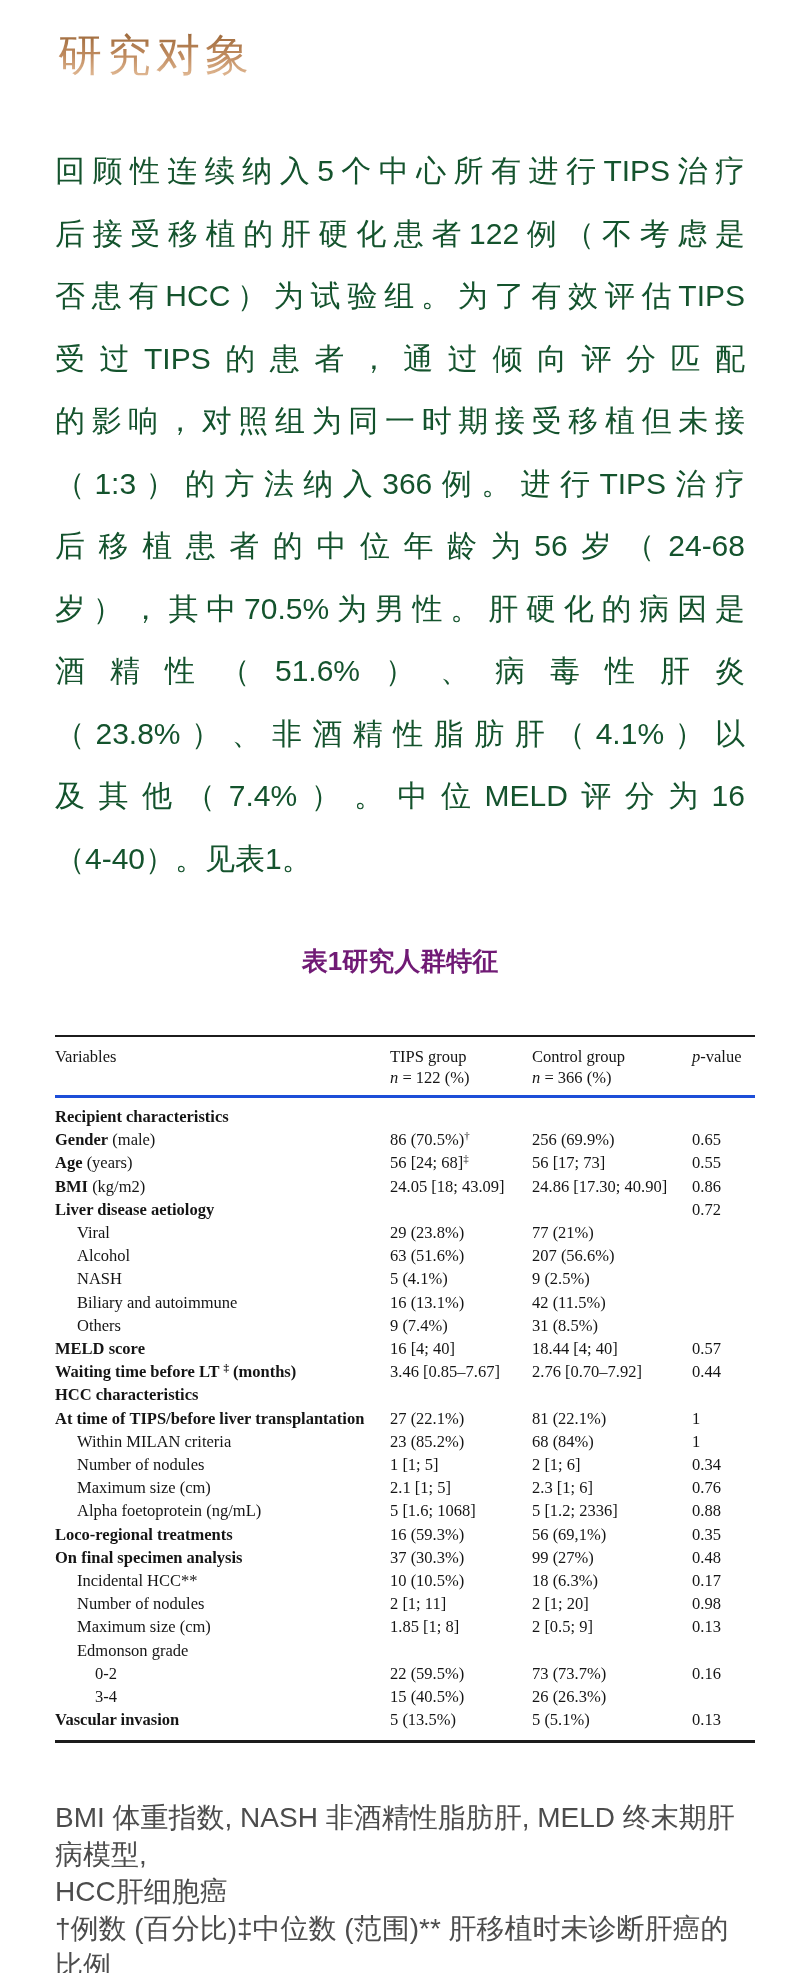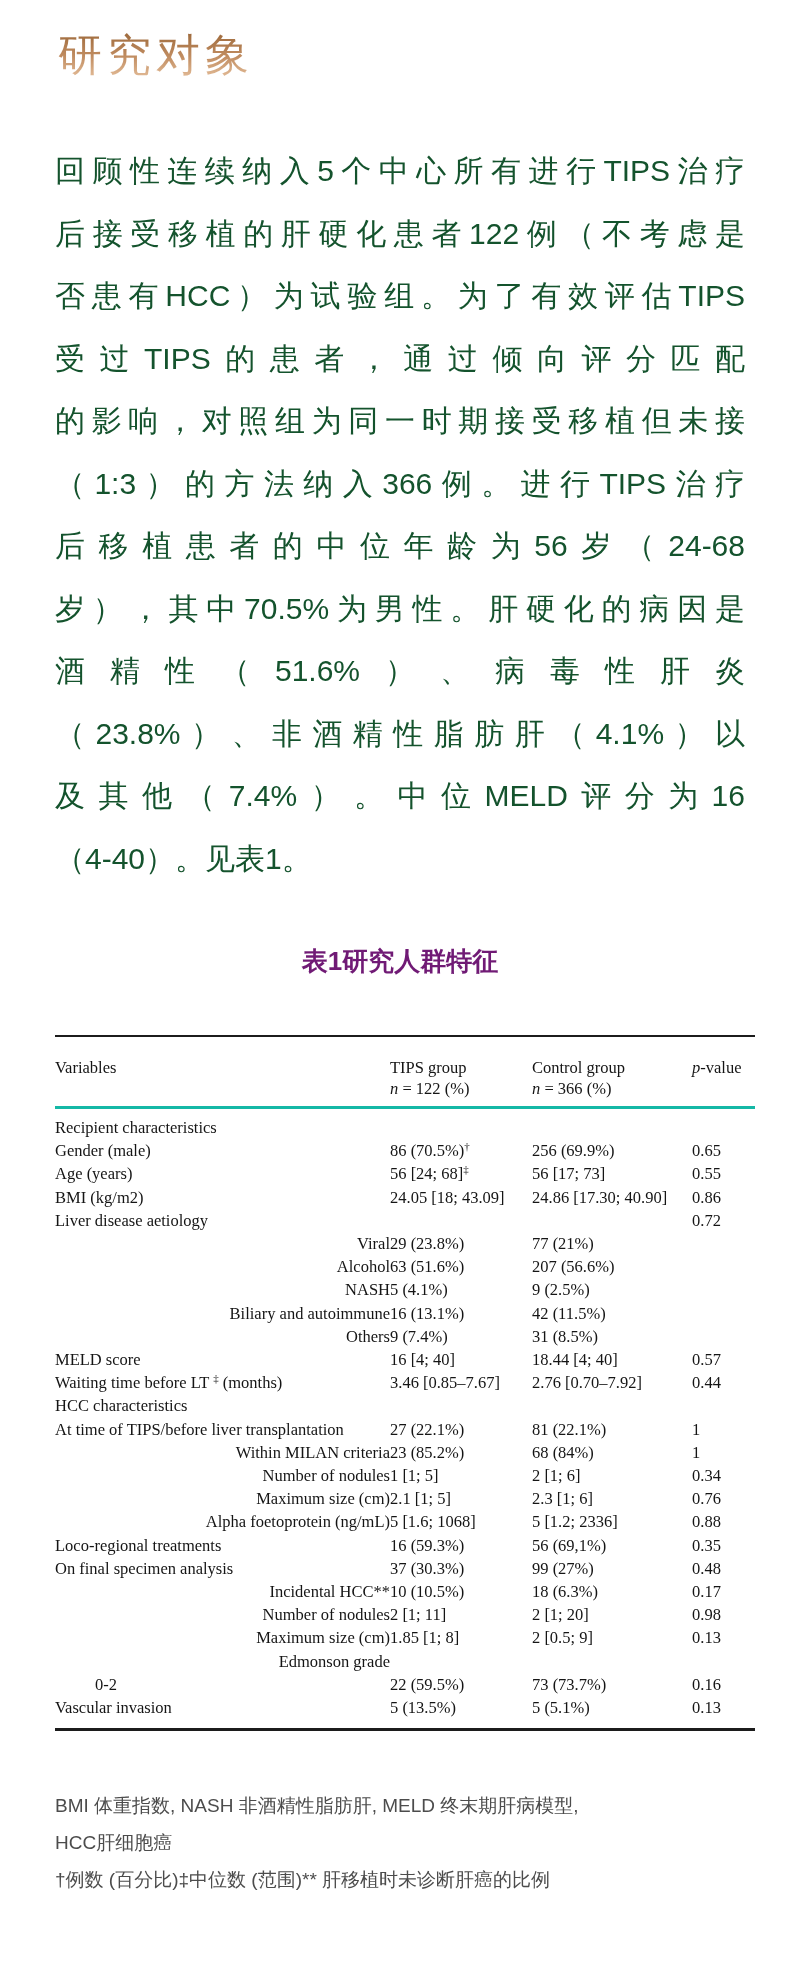--- a/index.html
+++ b/index.html
@@ -49,41 +49,41 @@
     font-family: "Liberation Serif", serif;
     font-size: 16.5px;
     color: #151515;
     border-top: 2px solid #1c1c1c;
     border-bottom: 3px solid #1c1c1c;
   }
   table.data thead th {
     font-weight: normal;
     text-align: left;
     vertical-align: top;
-    padding: 20px 0 7px 0;
+    padding: 9px 0 7px 0;
     line-height: 21px;
-    border-bottom: 3px solid #14b8a6;
+    border-bottom: 3px solid #1d4ed8;
   }
   table.data tbody td {
     padding: 0;
     line-height: 23.2px;
     vertical-align: top;
     overflow: hidden;
     white-space: nowrap;
   }
   table.data tbody tr:first-child td { padding-top: 7px; }
   table.data tbody tr:last-child td { padding-bottom: 9px; }
-  td.c1.ind1 { padding-left: 22px; text-align: right; }
+  td.c1.ind1 { padding-left: 22px; }
   td.c1.ind2 { padding-left: 40px; }
-  .bold { font-weight: normal; margin-top: 43px; }
+  .bold { font-weight: bold; margin-top: 43px; }
   .ital { font-style: italic; }
   table.data sup { font-size: 11px; line-height: 0; vertical-align: super; }
   .footnotes { margin: 56px 55px 0 55px; }
   .foot-line {
-    font-size: 19px;
+    font-size: 28px;
     line-height: 37px;
     color: #4c4c4c;
   }
 </style>
 </head>
 <body>
 
 
 
 <h1 class="section-title">研究对象</h1>
@@ -275,20 +275,26 @@
         <td><span></span></td>
         <td><span></span></td>
       </tr>
       <tr>
         <td class="c1 ind2"><span>0-2</span></td>
         <td><span>22 (59.5%)</span></td>
         <td><span>73 (73.7%)</span></td>
         <td><span>0.16</span></td>
       </tr>
       <tr>
+        <td class="c1 ind2"><span>3-4</span></td>
+        <td><span>15 (40.5%)</span></td>
+        <td><span>26 (26.3%)</span></td>
+        <td><span></span></td>
+      </tr>
+      <tr>
         <td class="c1"><span class="bold">Vascular invasion</span></td>
         <td><span>5 (13.5%)</span></td>
         <td><span>5 (5.1%)</span></td>
         <td><span>0.13</span></td>
       </tr>
     </tbody>
 </table>
 
 <footer class="footnotes">
     <div class="foot-line">BMI 体重指数, NASH 非酒精性脂肪肝, MELD 终末期肝病模型,</div>

